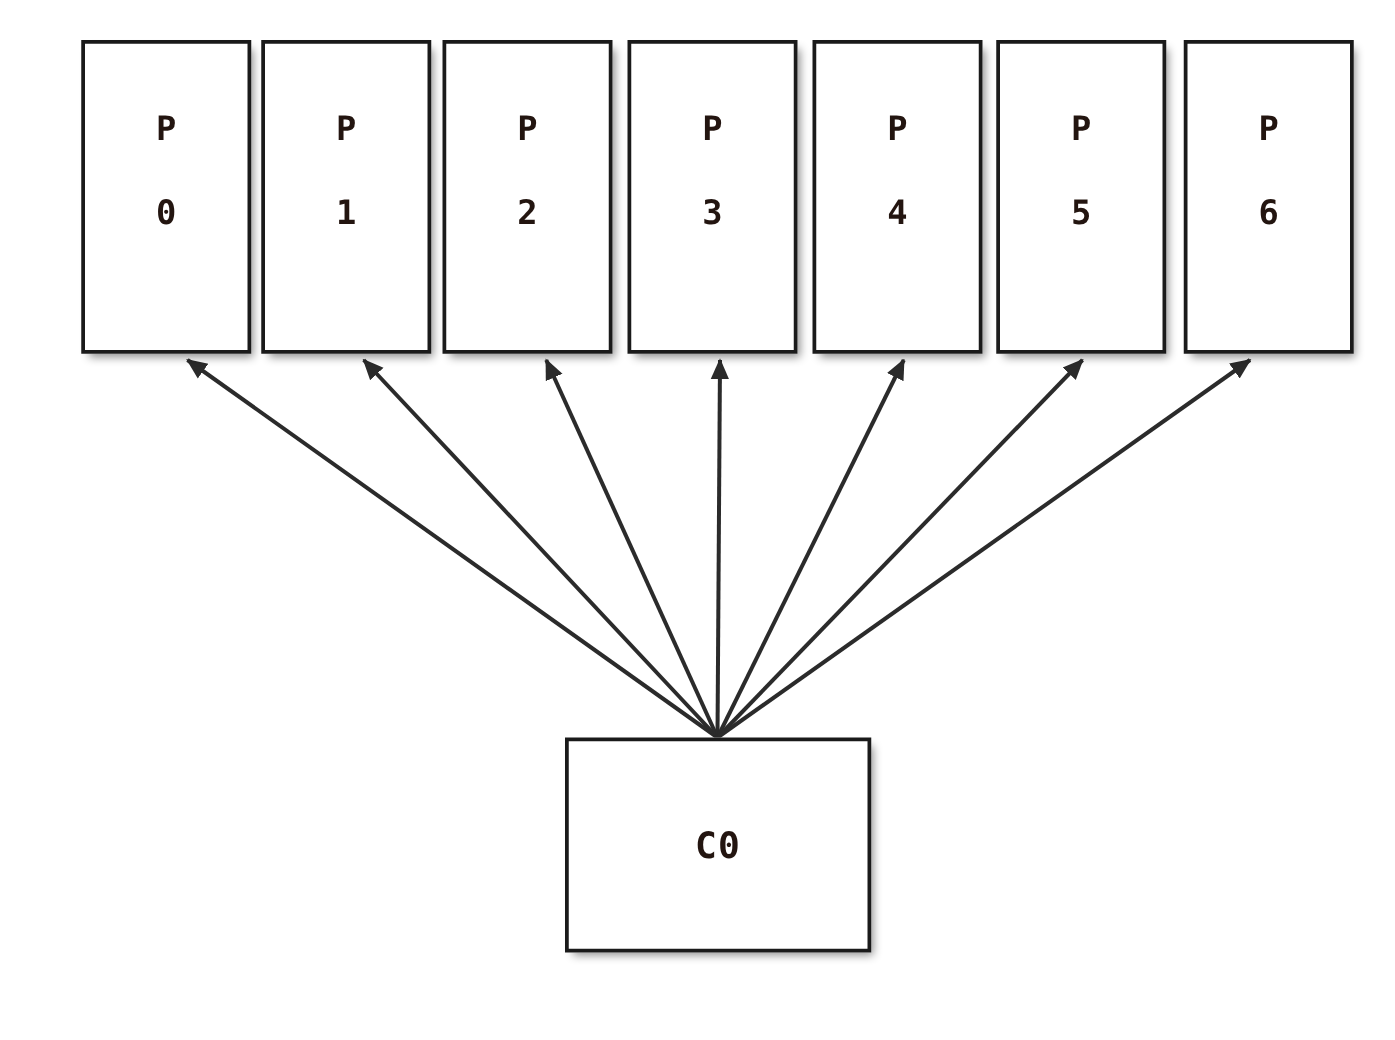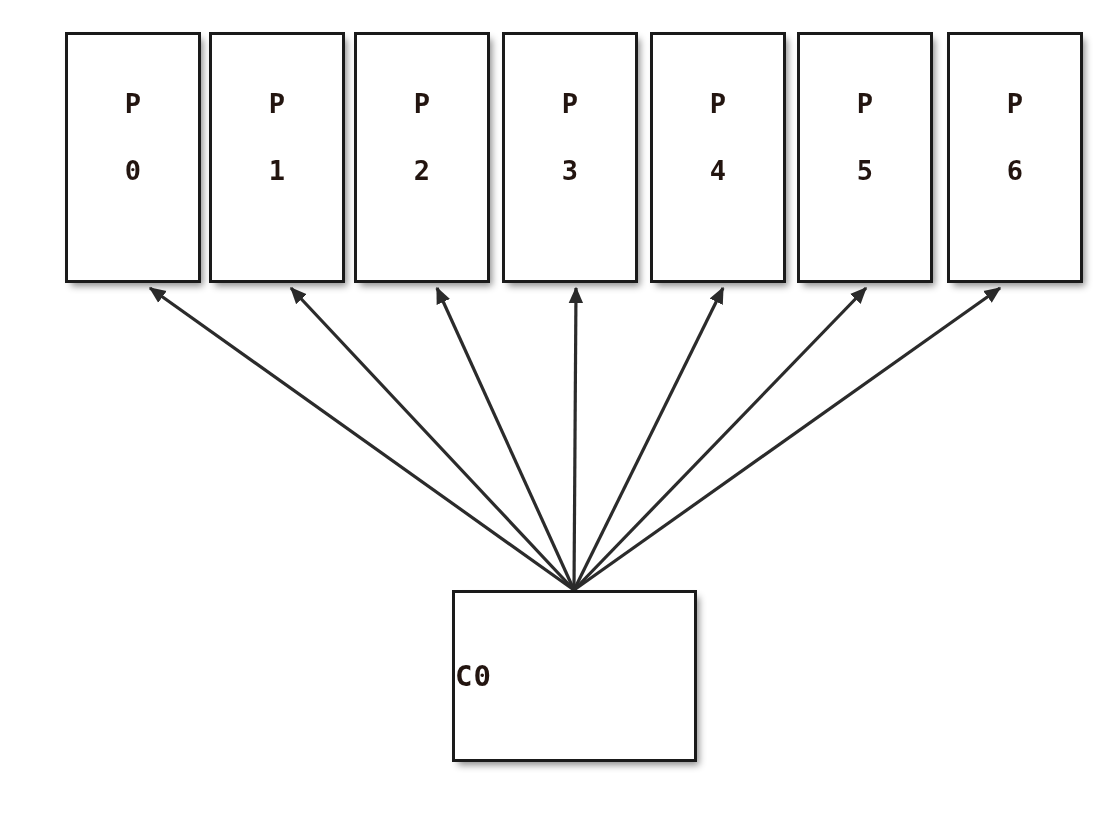--- a/index.html
+++ b/index.html
@@ -55,21 +55,21 @@
     display: block;
     margin-top: 55px;
   }
   .proc-label .ln2 {
     display: block;
     margin-top: 40px;
   }
   .node-ctrl {
     display: flex;
     align-items: center;
-    justify-content: flex-start;
+    justify-content: center;
   }
   .ctrl-label {
     color: #231510;
     font-family: "DejaVu Sans Mono", monospace;
     font-size: 29px;
     font-weight: 700;
     letter-spacing: 1px;
   }
 </style>
 </head>

